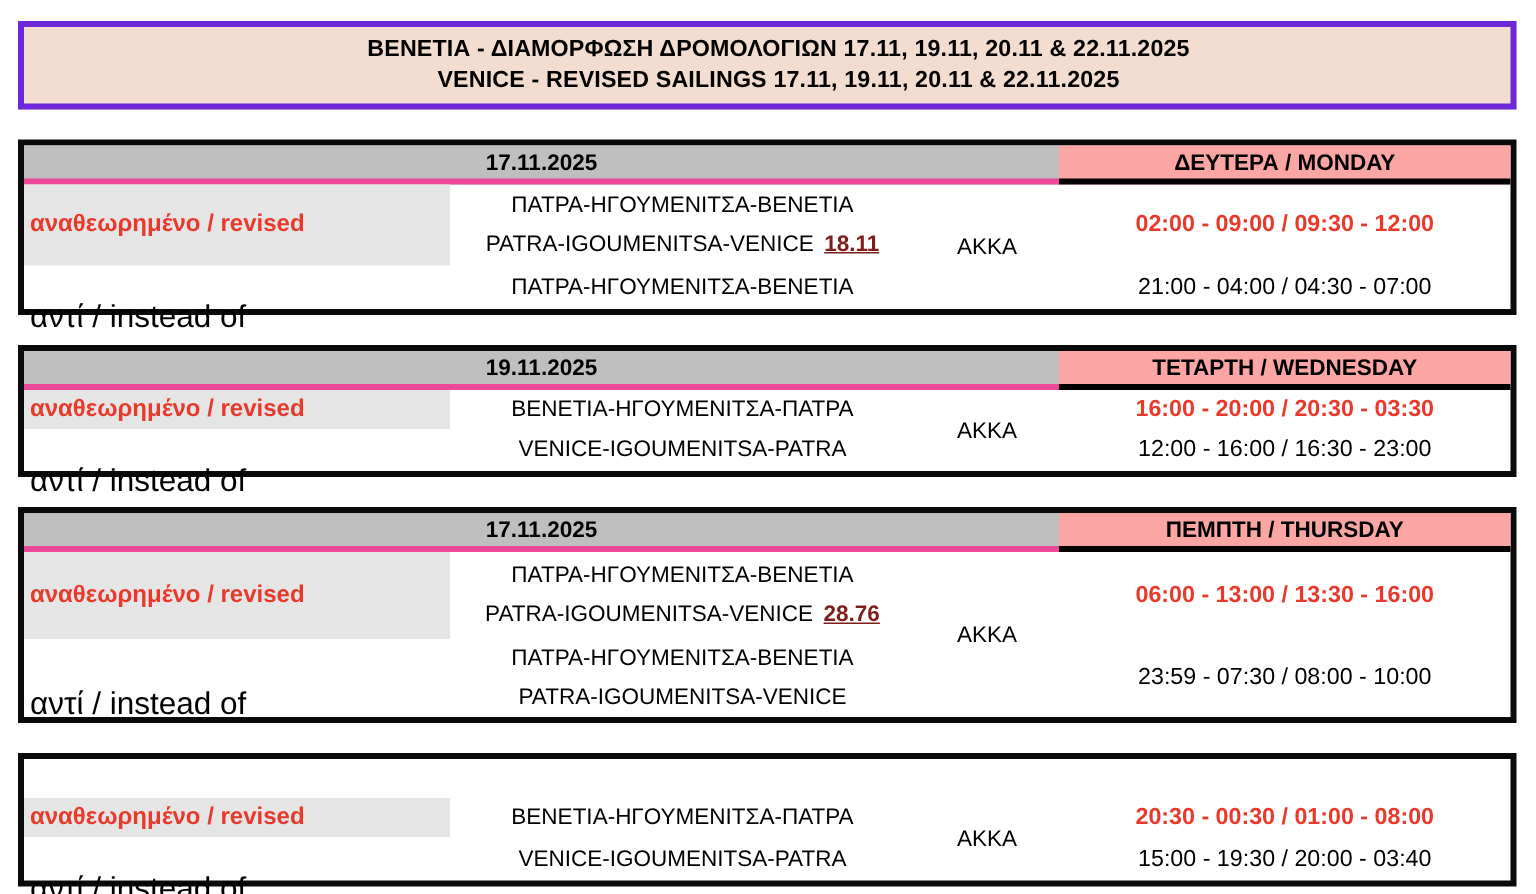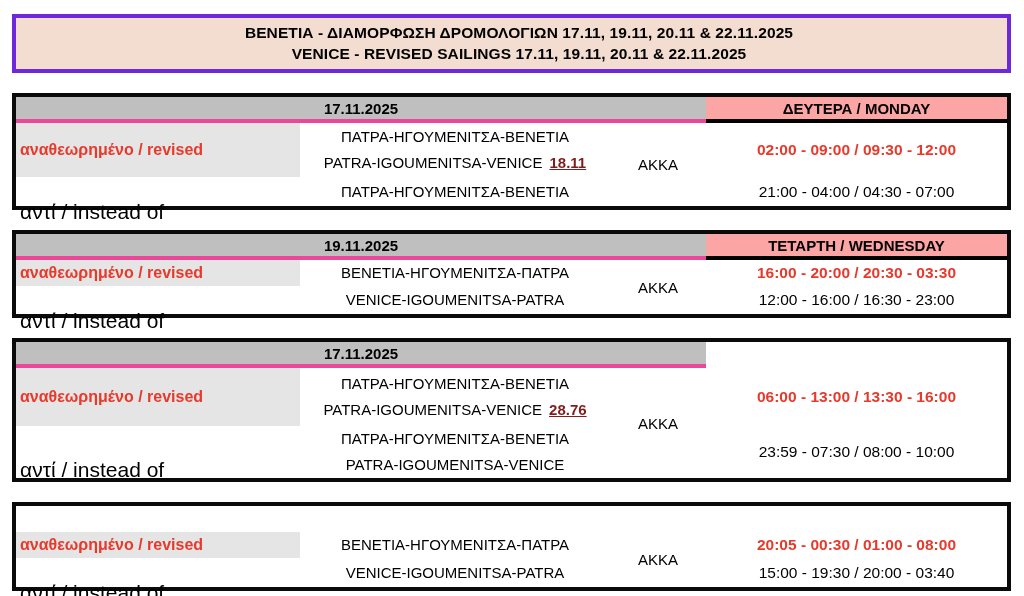--- a/index.html
+++ b/index.html
@@ -147,20 +147,21 @@
         <div class="route-line">VENICE-IGOUMENITSA-PATRA</div>
 
       </div>
       <div class="cell c-itimes">12:00 - 16:00 / 16:30 - 23:00</div>
     </div>
   </div>
 
   <div class="block b3">
     <div class="grid">
       <div class="cell c-date">17.11.2025</div>
+      <div class="cell c-day">ΠΕΜΠΤΗ / THURSDAY</div>
       <div class="cell c-rlabel">αναθεωρημένο / revised</div>
       <div class="cell c-rroute">
         <div class="route-line">ΠΑΤΡΑ-ΗΓΟΥΜΕΝΙΤΣΑ-ΒΕΝΕΤΙΑ</div>
         <div class="route-line"><span>PATRA-IGOUMENITSA-VENICE</span><span class="hl">28.76</span></div>
       </div>
       <div class="cell c-vessel">AKKA</div>
       <div class="cell c-rtimes">06:00 - 13:00 / 13:30 - 16:00</div>
       <div class="cell c-ilabel">αντί / instead of</div>
       <div class="cell c-iroute">
         <div class="route-line">ΠΑΤΡΑ-ΗΓΟΥΜΕΝΙΤΣΑ-ΒΕΝΕΤΙΑ</div>
@@ -171,21 +172,21 @@
   </div>
 
   <div class="block b4">
     <div class="grid">
       <div class="cell c-rlabel">αναθεωρημένο / revised</div>
       <div class="cell c-rroute">
         <div class="route-line">ΒΕΝΕΤΙΑ-ΗΓΟΥΜΕΝΙΤΣΑ-ΠΑΤΡΑ</div>
 
       </div>
       <div class="cell c-vessel">AKKA</div>
-      <div class="cell c-rtimes">20:05 - 00:30 / 01:00 - 08:00</div>
+      <div class="cell c-rtimes">20:30 - 00:30 / 01:00 - 08:00</div>
       <div class="cell c-ilabel">αντί / instead of</div>
       <div class="cell c-iroute">
         <div class="route-line">VENICE-IGOUMENITSA-PATRA</div>
 
       </div>
       <div class="cell c-itimes">15:00 - 19:30 / 20:00 - 03:40</div>
     </div>
   </div>
 
 </div>

